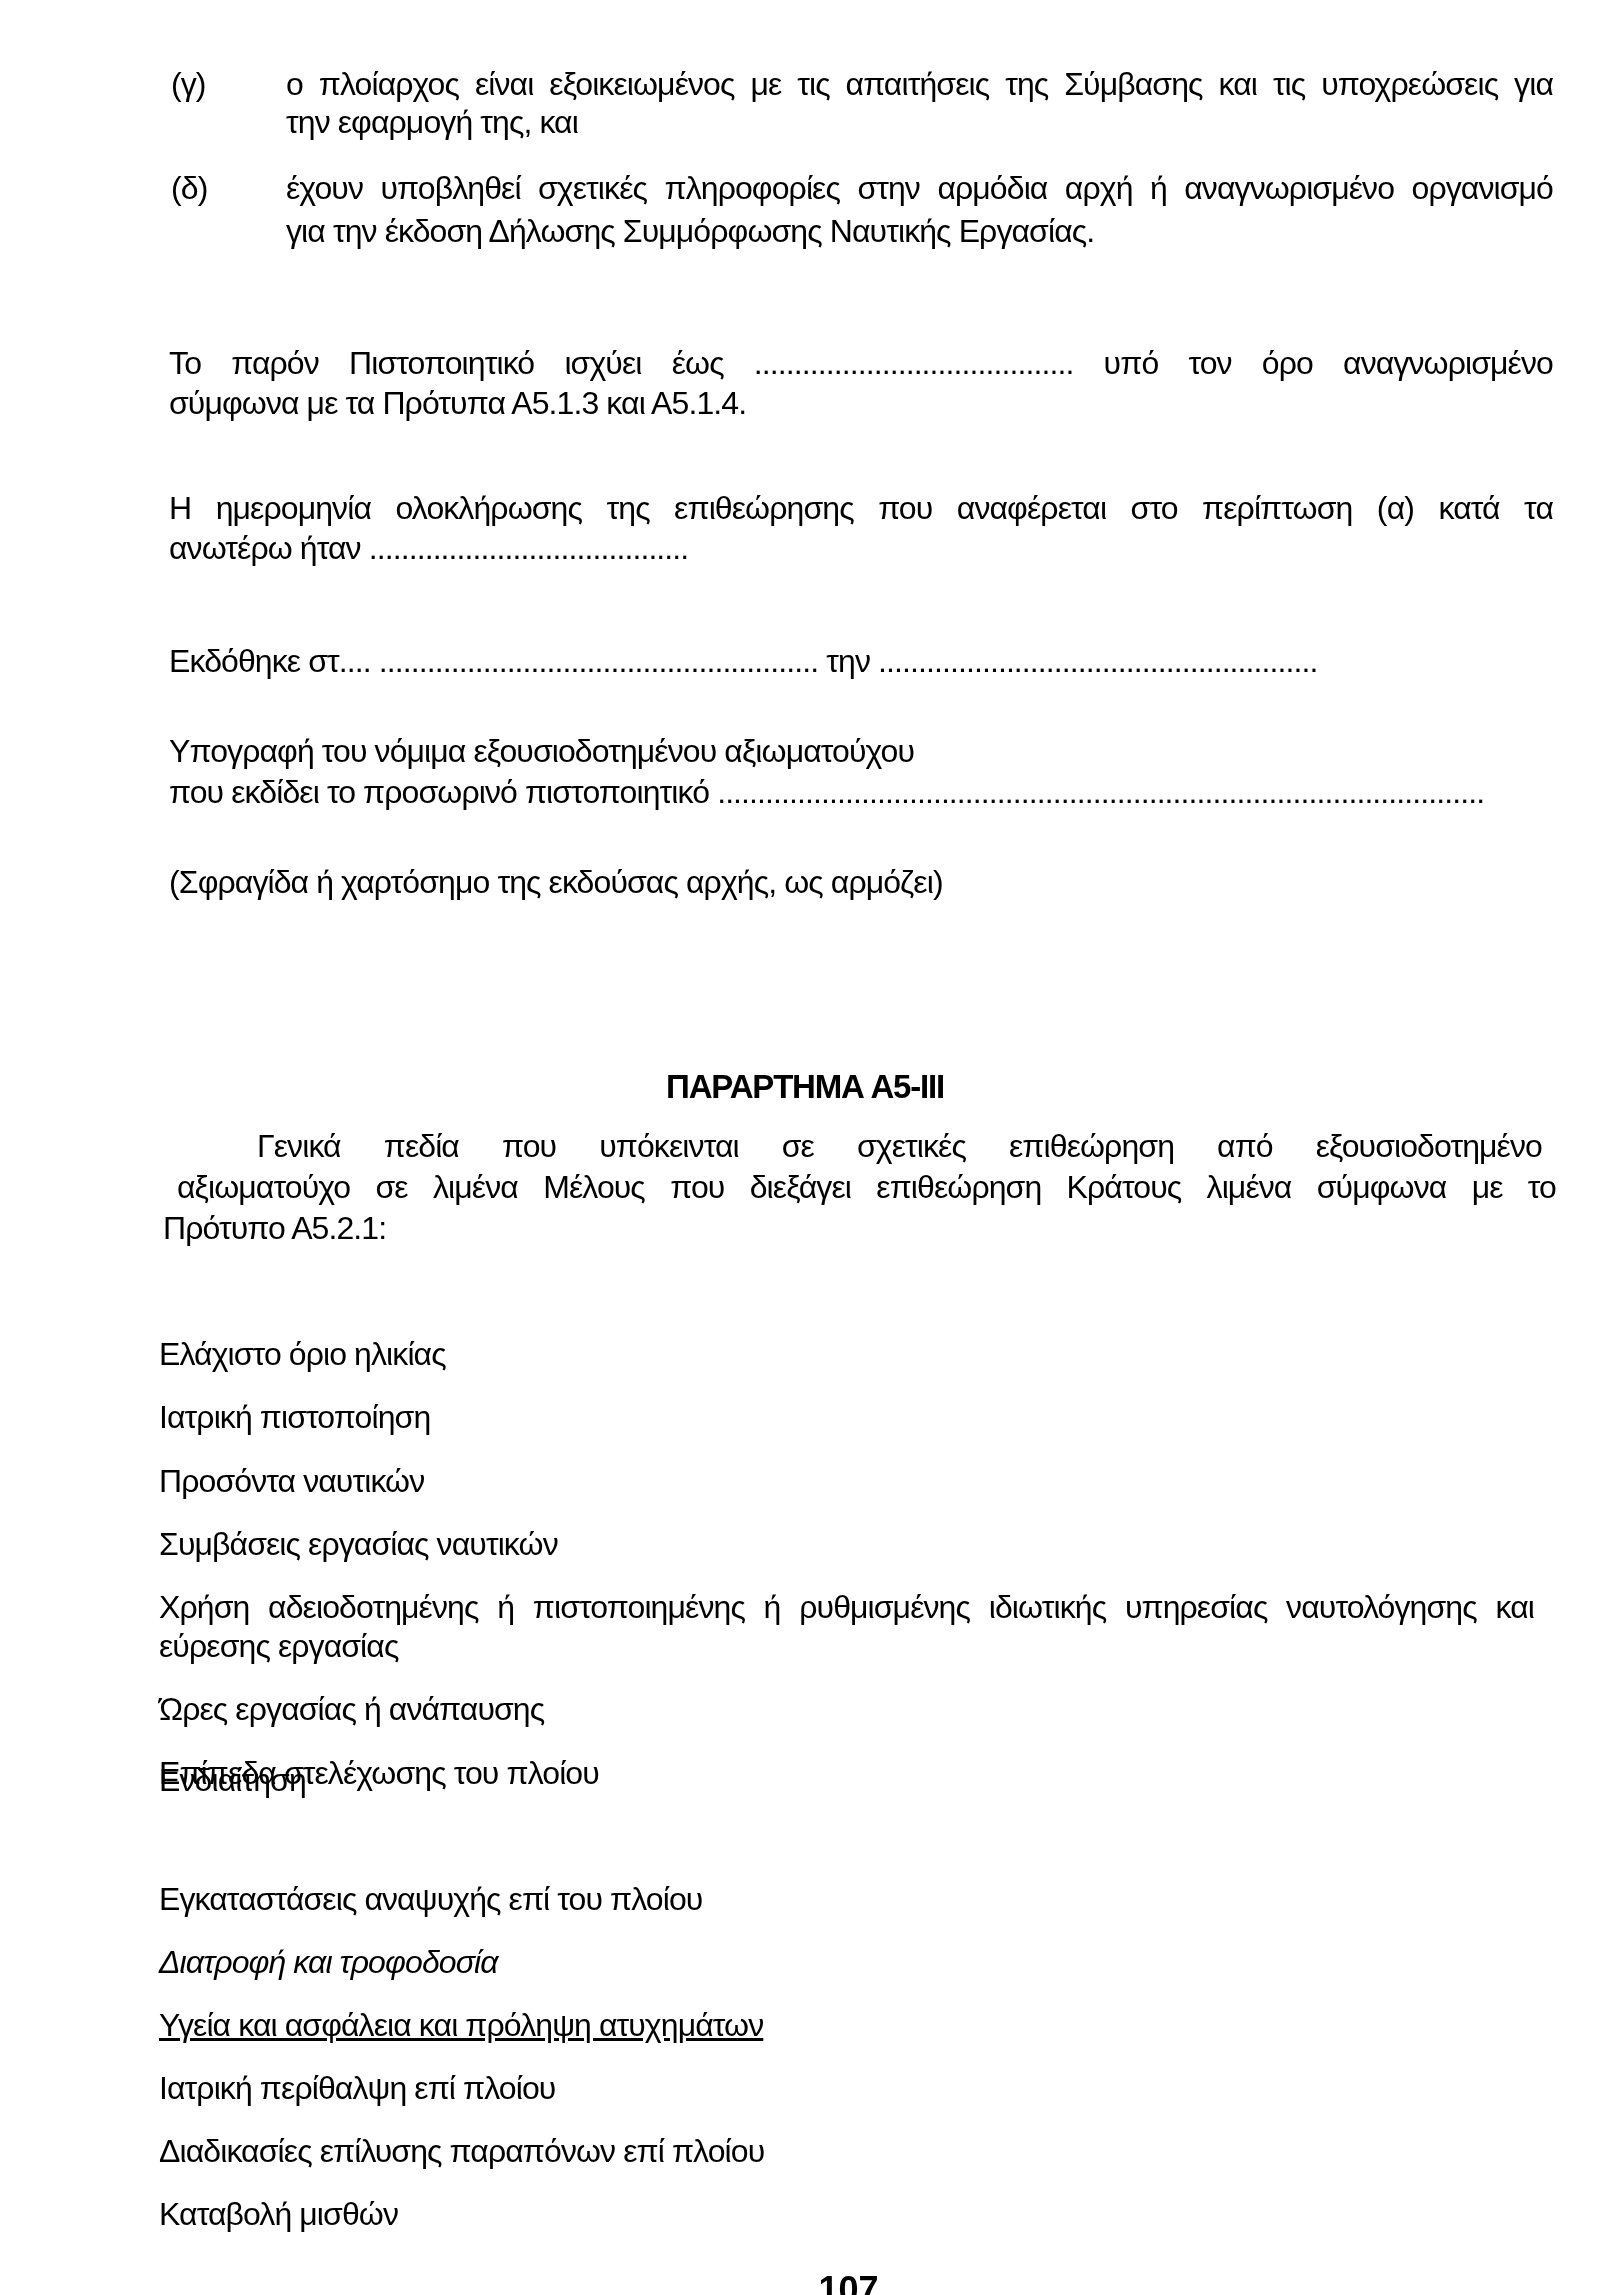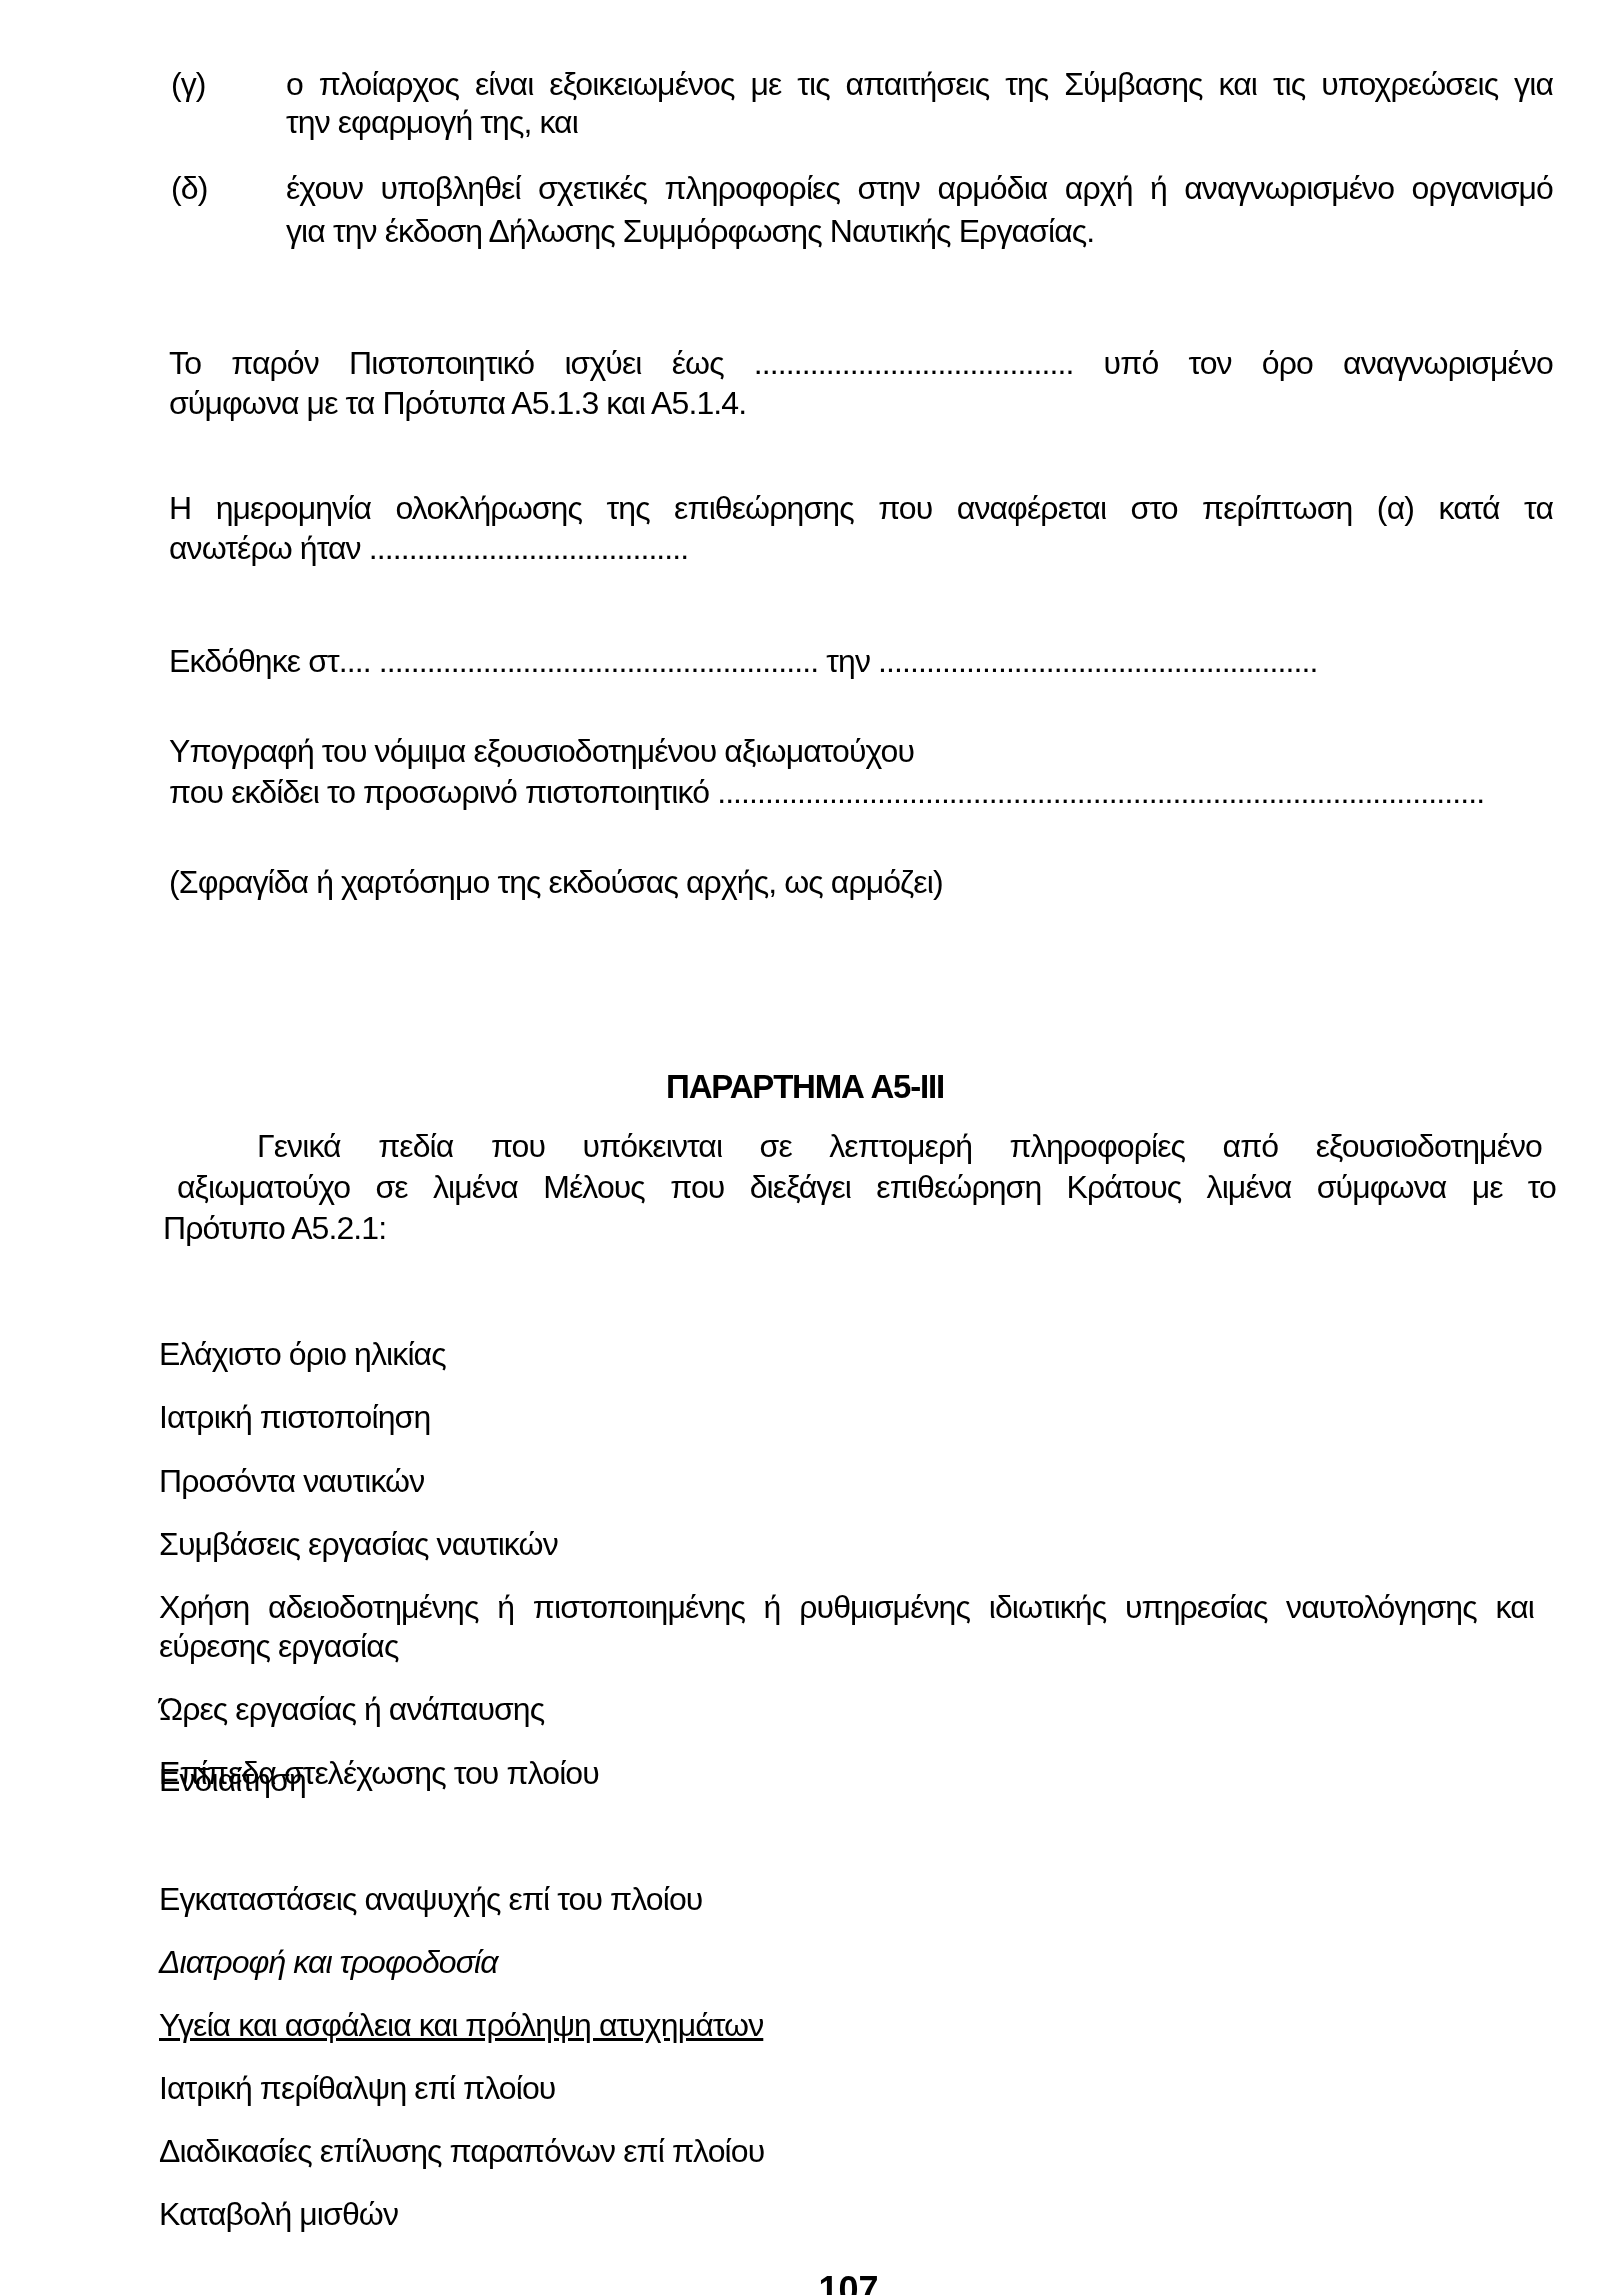--- a/index.html
+++ b/index.html
@@ -76,21 +76,21 @@
 <div class="t body-left" style="top:735px;">Υπογραφή του νόμιμα εξουσιοδοτημένου αξιωματούχου</div>
 <div class="t body-left" style="top:776px;">
   <span>που εκδίδει το προσωρινό πιστοποιητικό</span>
   <span>................................................................................................</span>
 </div>
 
 <div class="t body-left" style="top:866px;">(Σφραγίδα ή χαρτόσημο της εκδούσας αρχής, ως αρμόζει)</div>
 
 <div class="heading" style="top:1068px;">ΠΑΡΑΡΤΗΜΑ Α5-ΙΙΙ</div>
 
-<div class="justify" style="left:257px; top:1130px; width:1285px;">Γενικά πεδία που υπόκεινται σε λεπτομερή πληροφορίες από εξουσιοδοτημένο</div>
+<div class="justify" style="left:257px; top:1130px; width:1285px;">Γενικά πεδία που υπόκεινται σε σχετικές επιθεώρηση από εξουσιοδοτημένο</div>
 <div class="justify" style="left:177px; top:1171px; width:1379px;">αξιωματούχο σε λιμένα Μέλους που διεξάγει επιθεώρηση Κράτους λιμένα σύμφωνα με το</div>
 <div class="t" style="left:163px; top:1212px;">Πρότυπο Α5.2.1:</div>
 
 <div class="t list-item" style="top:1338px;">Ελάχιστο όριο ηλικίας</div>
 <div class="t list-item" style="top:1401px;">Ιατρική πιστοποίηση</div>
 <div class="t list-item" style="top:1465px;">Προσόντα ναυτικών</div>
 <div class="t list-item" style="top:1528px;">Συμβάσεις εργασίας ναυτικών</div>
 <div class="justify list-item" style="top:1591px; width:1375px;">Χρήση αδειοδοτημένης ή πιστοποιημένης ή ρυθμισμένης ιδιωτικής υπηρεσίας ναυτολόγησης και</div>
 <div class="t list-item" style="top:1630px;">εύρεσης εργασίας</div>
 <div class="t list-item" style="top:1693px;">Ώρες εργασίας ή ανάπαυσης</div>

